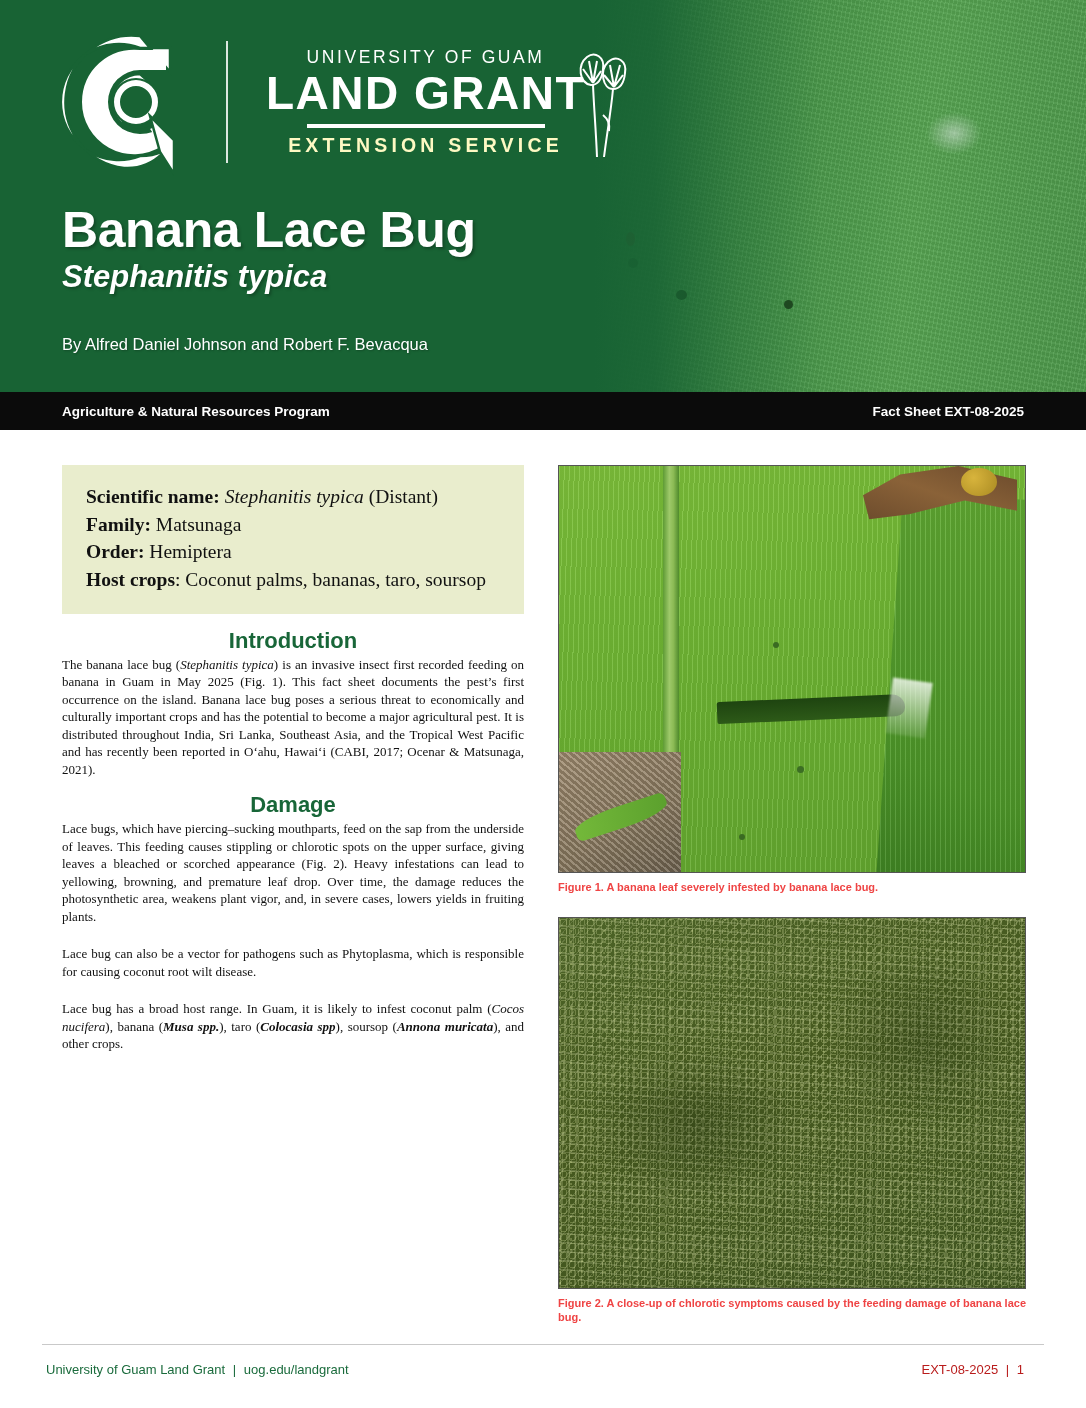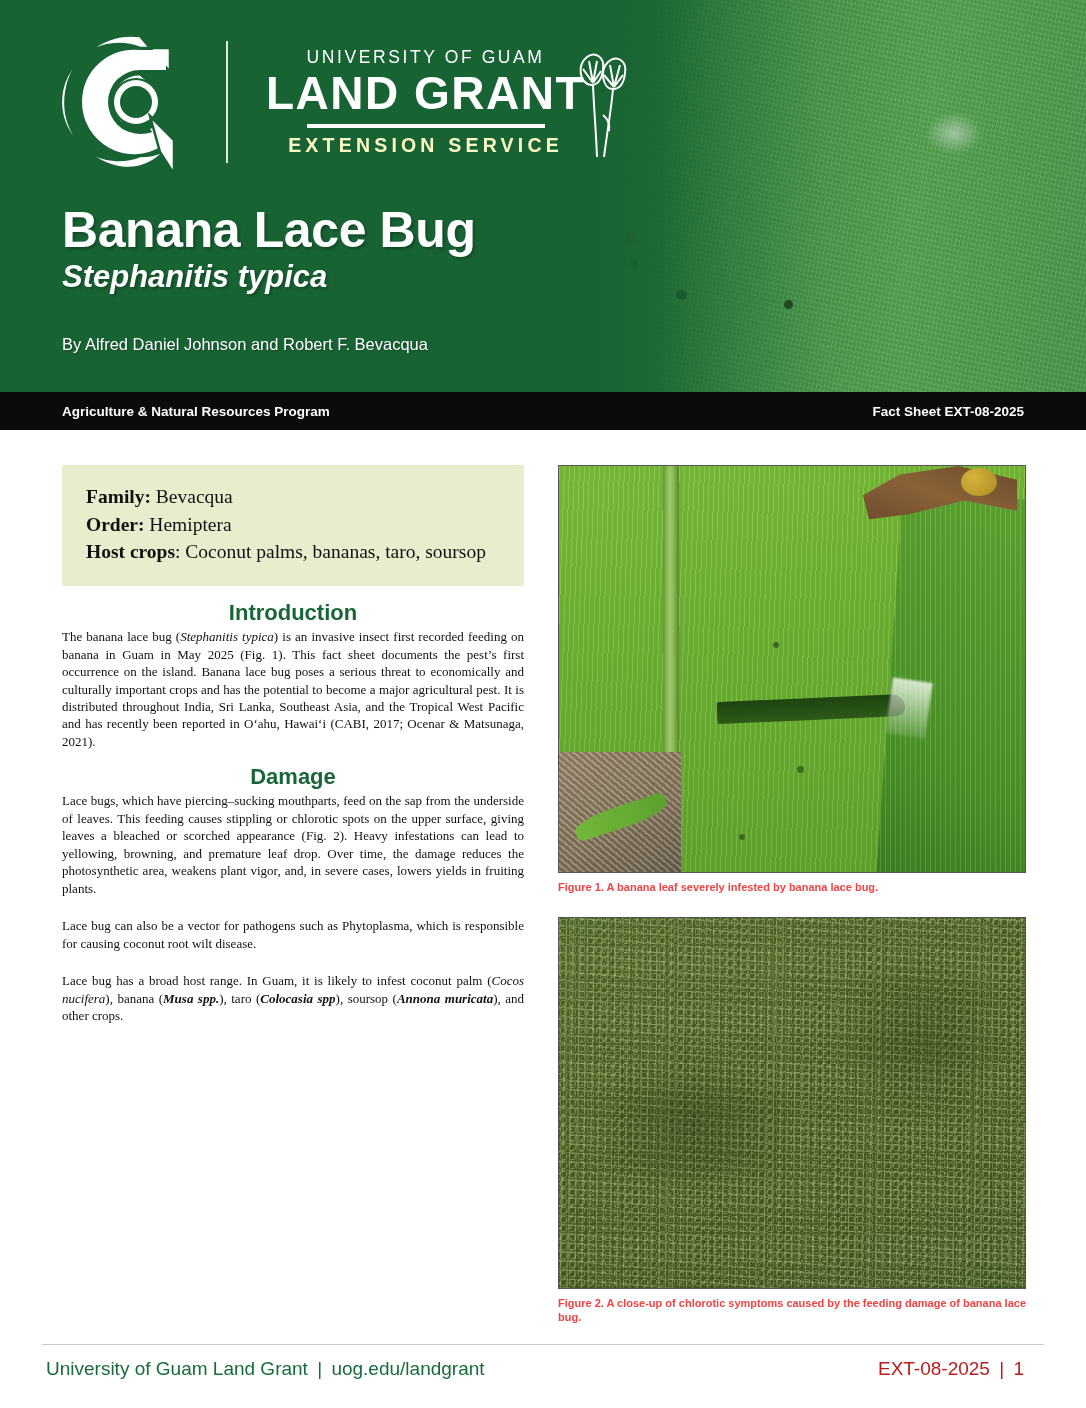--- a/index.html
+++ b/index.html
@@ -383,21 +383,21 @@
     top: 1352px; left: 0;
     width: 1086px;
     height: 34px;
     display: flex;
     align-items: center;
     justify-content: space-between;
     padding: 0 62px 0 46px;
   }
   .footer-left, .footer-right {
     color: #1a6b3c;
-    font-size: 19px;
+    font-size: 13px;
     font-weight: 400;
   }
   .sep { padding: 0 4px; }
 </style>
 </head>
 <body>
 
 <div class="page">
 
   <div class="header">
@@ -459,22 +459,26 @@
     <div class="bar-left">Agriculture &amp; Natural Resources Program</div>
     <div class="bar-right">Fact Sheet EXT-08-2025</div>
   </div>
 
   <div class="content">
 
     <div class="col-left">
 
       <div class="info-box">
         <div class="info-line">
+          <span class="lbl">Scientific name:</span>
+          <span class="ital">Stephanitis typica</span><span> (Distant)</span>
+        </div>
+        <div class="info-line">
           <span class="lbl">Family:</span>
-          <span>Bevacqua</span>
+          <span>Matsunaga</span>
         </div>
         <div class="info-line">
           <span class="lbl">Order:</span>
           <span>Hemiptera</span>
         </div>
         <div class="info-line">
           <span class="lbl">Host crops</span><span>:</span>
           <span>Coconut palms, bananas, taro, soursop</span>
         </div>
       </div>

